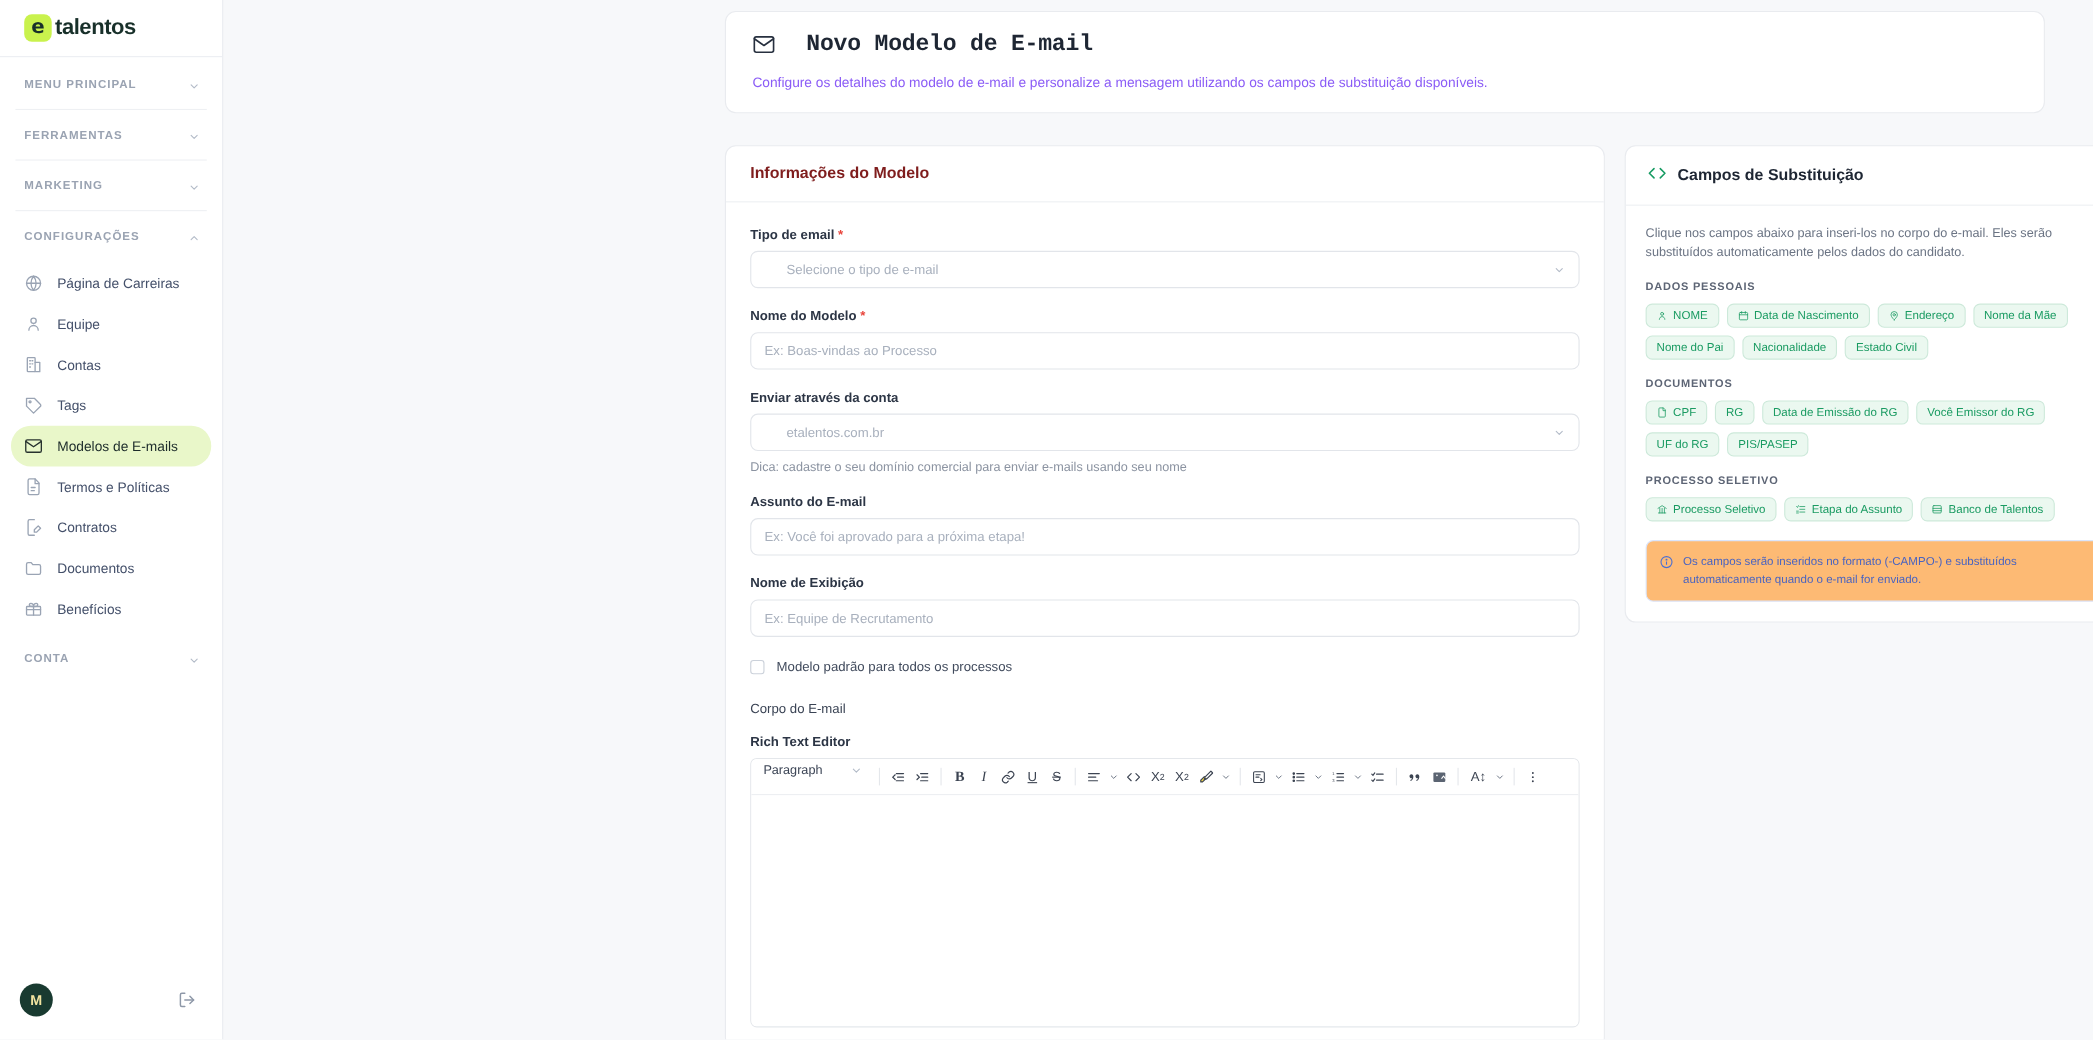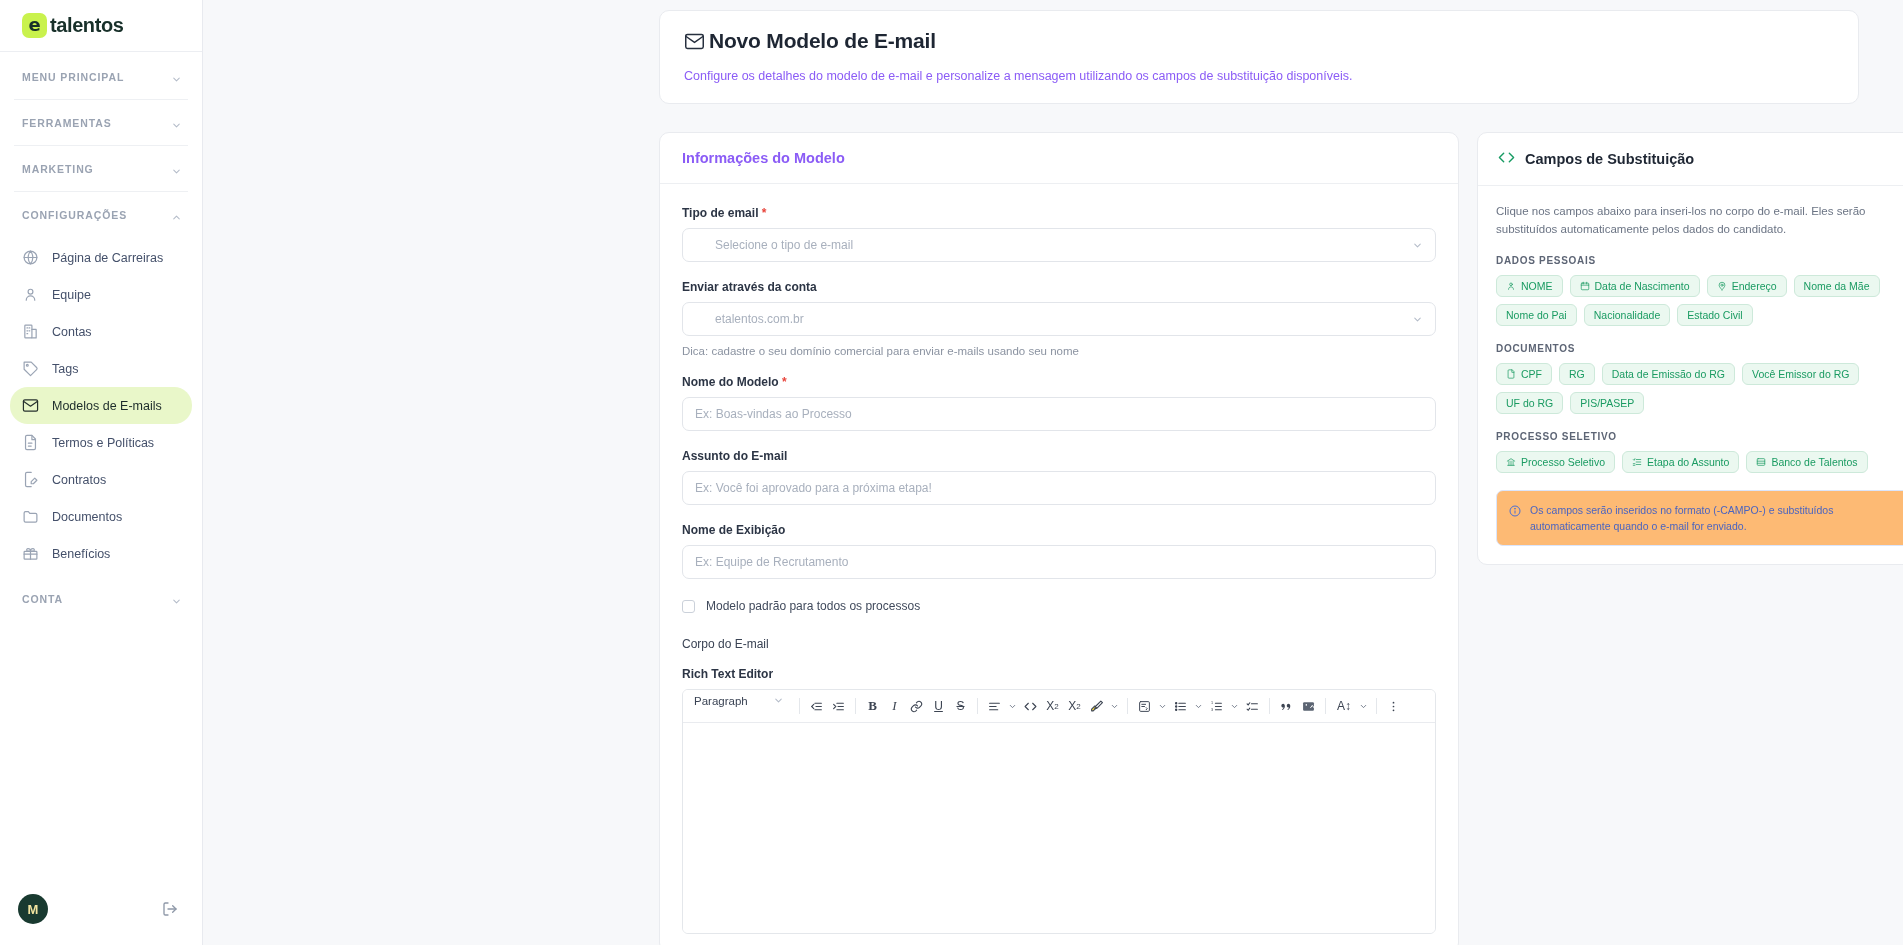--- a/index.html
+++ b/index.html
@@ -67,31 +67,31 @@
   
   .main { flex: 1; height: 945px; overflow: hidden; position: relative; }
 
   .card {
     background: #fff; border: 1px solid #e9ebef; border-radius: 10px;
   }
   .page-head {
     position: absolute; left: 456px; top: 10px; width: 1200px;
     padding: 18px 24px 20px 24px;
   }
-  .page-head-row { display: flex; align-items: center; gap: 4px; }
+  .page-head-row { display: flex; align-items: center; gap: 28px; font-family: Liberation Mono, monospace; }
   .page-head-ic { width: 21px; height: 21px; color: #27303f; flex: 0 0 21px; }
   .page-title { font-size: 21px; font-weight: 600; color: #1e2633; letter-spacing: -0.2px; }
   .page-sub { margin-top: 16px; font-size: 12.5px; color: #8b5cf6; }
 
   .form-card {
     position: absolute; left: 456px; top: 132px; width: 800px;
   }
   .card-head {
     padding: 17px 22px; border-bottom: 1px solid #edeff2;
-    font-size: 14.5px; font-weight: 700; color: #8b5cf6;
+    font-size: 14.5px; font-weight: 700; color: #7f1d1d;
   }
   .card-body { padding: 22px 22px 18px 22px; }
   .field { margin-bottom: 18px; }
   .lbl { font-size: 12px; font-weight: 600; color: #2c3545; margin-bottom: 8px; display: block; }
   .req { color: #e8453c; font-weight: 700; }
   .ctrl {
     width: 100%; height: 34px; border: 1px solid #e2e5ea; border-radius: 7px;
     background: #fff; display: flex; align-items: center;
     padding: 0 12px; font-size: 12px; color: #a8b0bd;
   }
@@ -323,40 +323,40 @@
             <span class="ph-indent">Selecione o tipo de e-mail</span>
             <span class="chev">
               <svg viewBox="0 0 24 24" fill="none" stroke="currentColor" stroke-width="2.2" stroke-linecap="round" stroke-linejoin="round">
                   <polyline points="6 9 12 15 18 9"></polyline>
                 </svg>
             </span>
           </div>
         </div>
 
         <div class="field">
-          <label class="lbl">Enviar através da conta</label>
-          <div class="ctrl select">
-            <span class="ph-indent">etalentos.com.br</span>
-            <span class="chev">
-              <svg viewBox="0 0 24 24" fill="none" stroke="currentColor" stroke-width="2.2" stroke-linecap="round" stroke-linejoin="round">
-                  <polyline points="6 9 12 15 18 9"></polyline>
-                </svg>
-            </span>
-          </div>
-          <div class="hint">Dica: cadastre o seu domínio comercial para enviar e-mails usando seu nome</div>
-        </div>
-
-        <div class="field">
           <label class="lbl">
             <span>Nome do Modelo</span>
             <span class="req">*</span>
           </label>
           <div class="ctrl">
             <span>Ex: Boas-vindas ao Processo</span>
           </div>
+        </div>
+
+        <div class="field">
+          <label class="lbl">Enviar através da conta</label>
+          <div class="ctrl select">
+            <span class="ph-indent">etalentos.com.br</span>
+            <span class="chev">
+              <svg viewBox="0 0 24 24" fill="none" stroke="currentColor" stroke-width="2.2" stroke-linecap="round" stroke-linejoin="round">
+                  <polyline points="6 9 12 15 18 9"></polyline>
+                </svg>
+            </span>
+          </div>
+          <div class="hint">Dica: cadastre o seu domínio comercial para enviar e-mails usando seu nome</div>
         </div>
 
         <div class="field">
           <label class="lbl">Assunto do E-mail</label>
           <div class="ctrl">
             <span>Ex: Você foi aprovado para a próxima etapa!</span>
           </div>
         </div>
 
         <div class="field">

